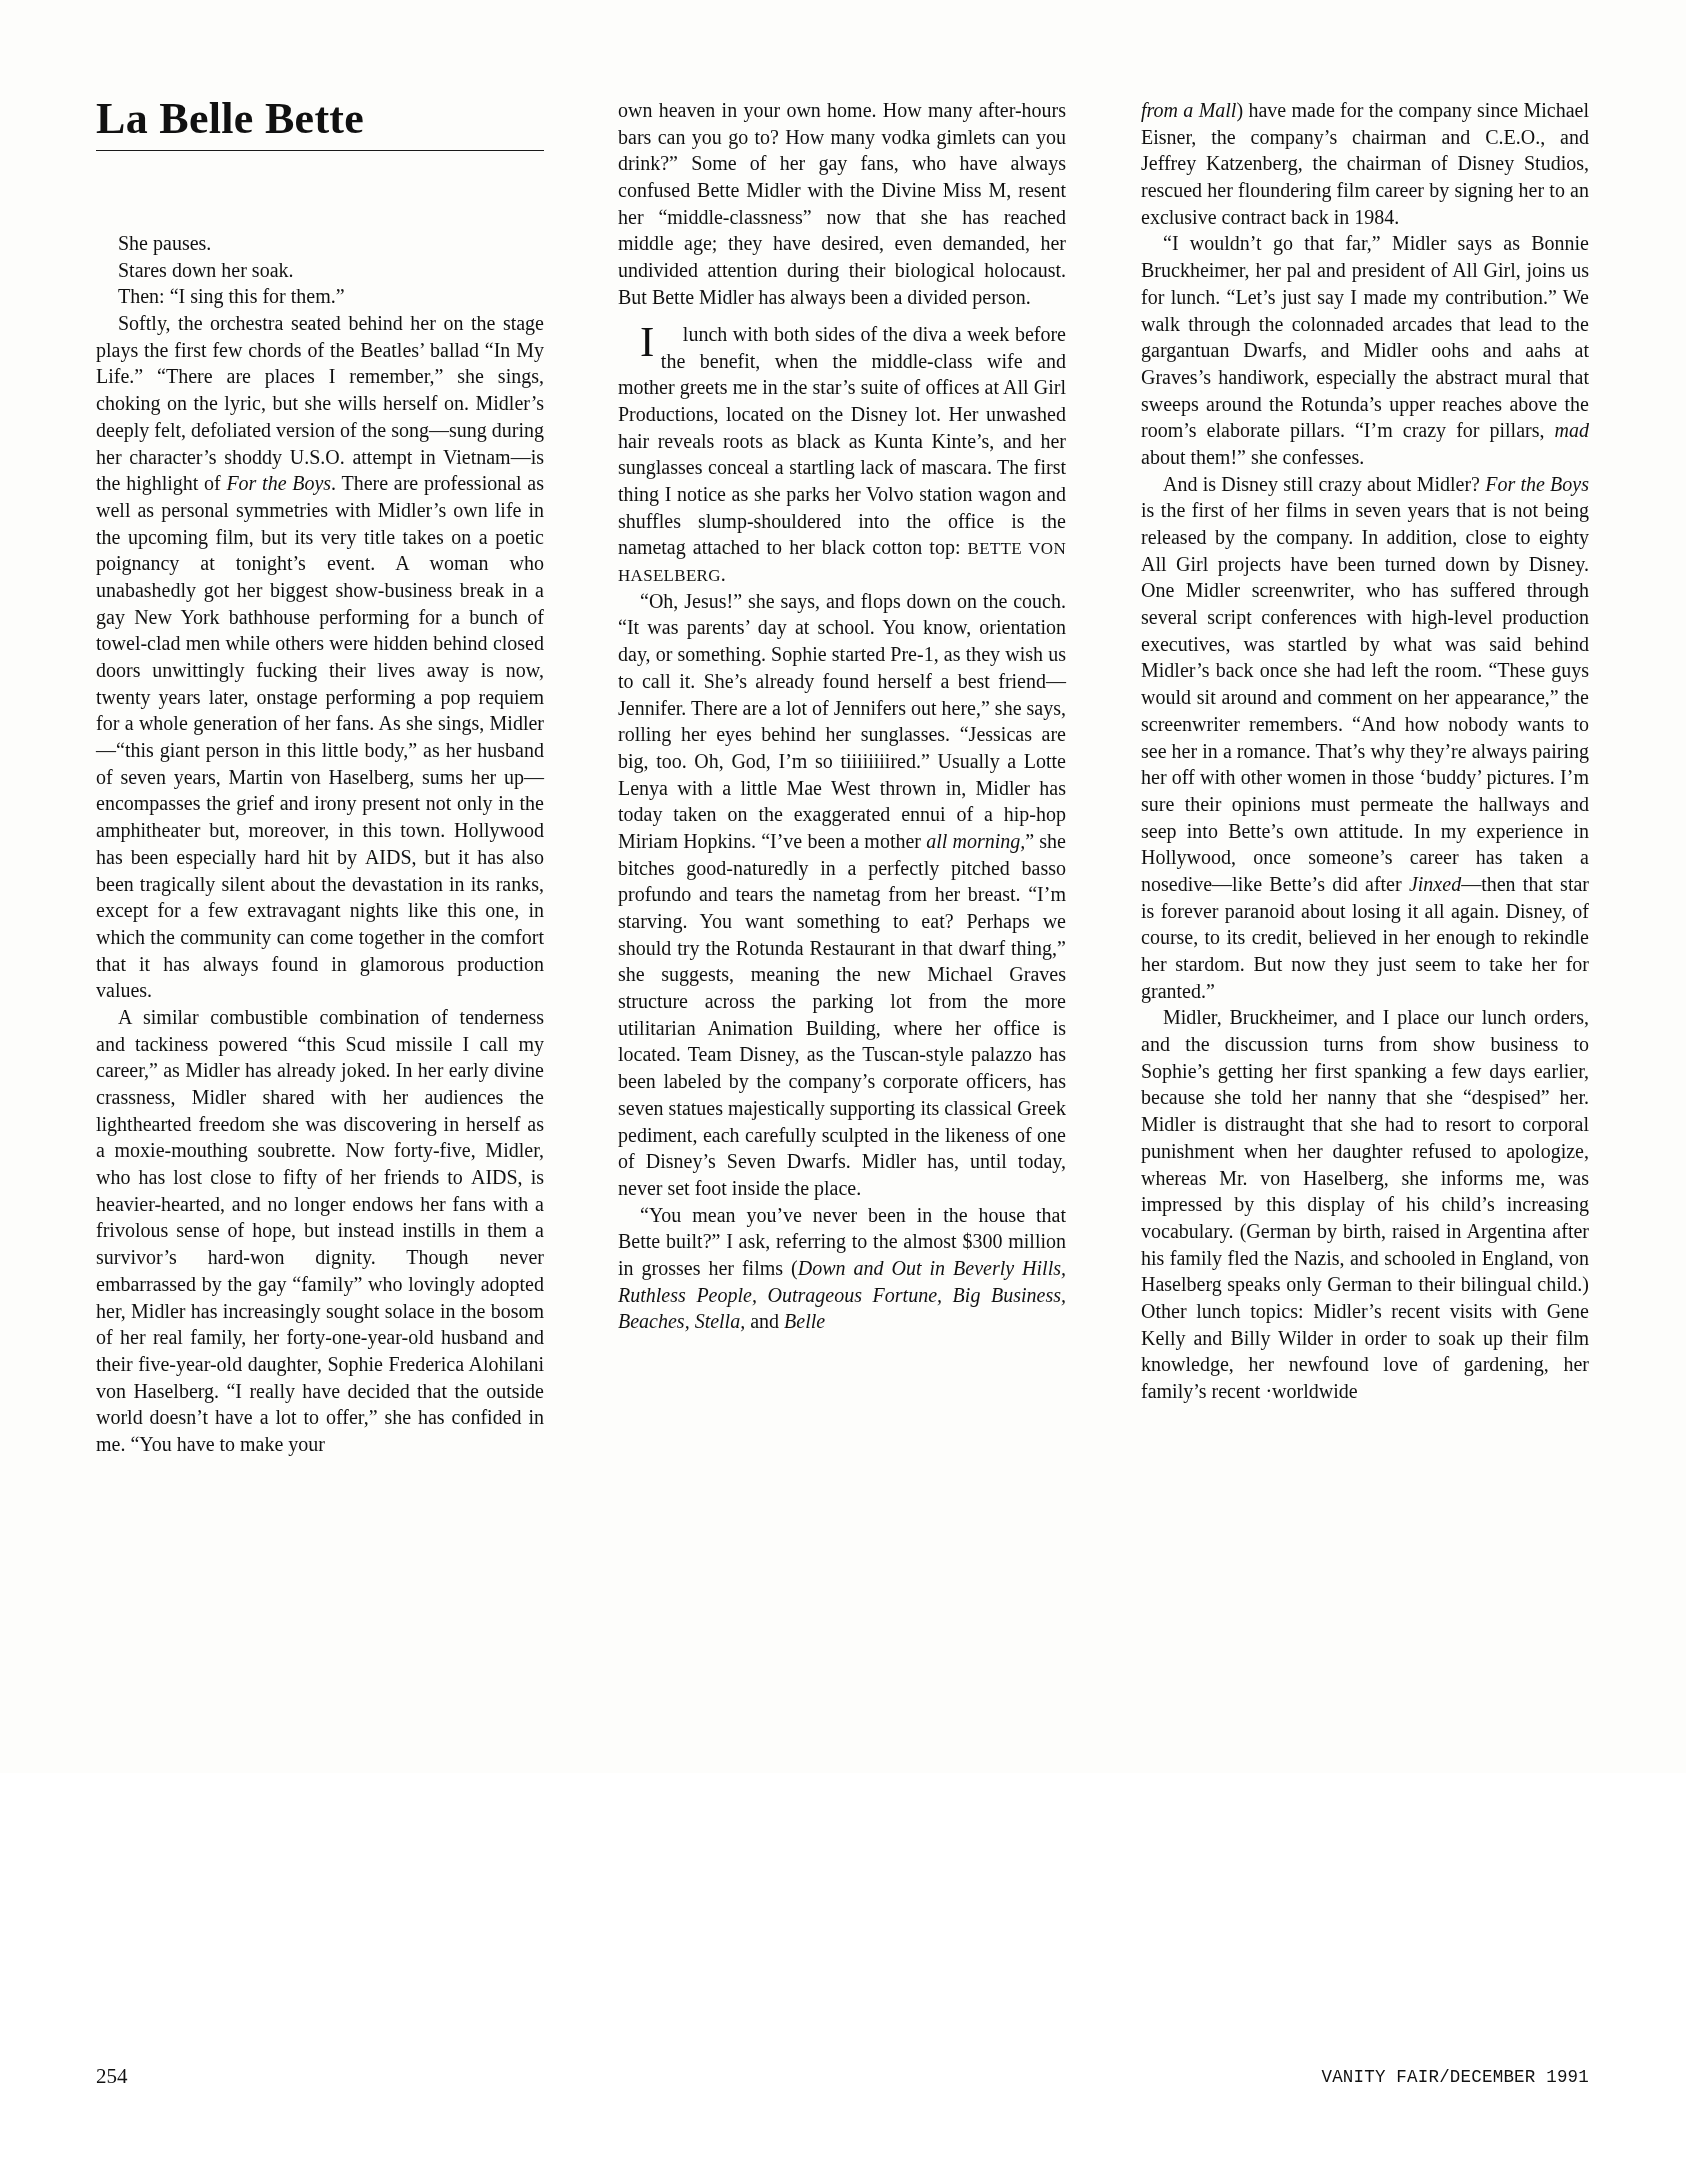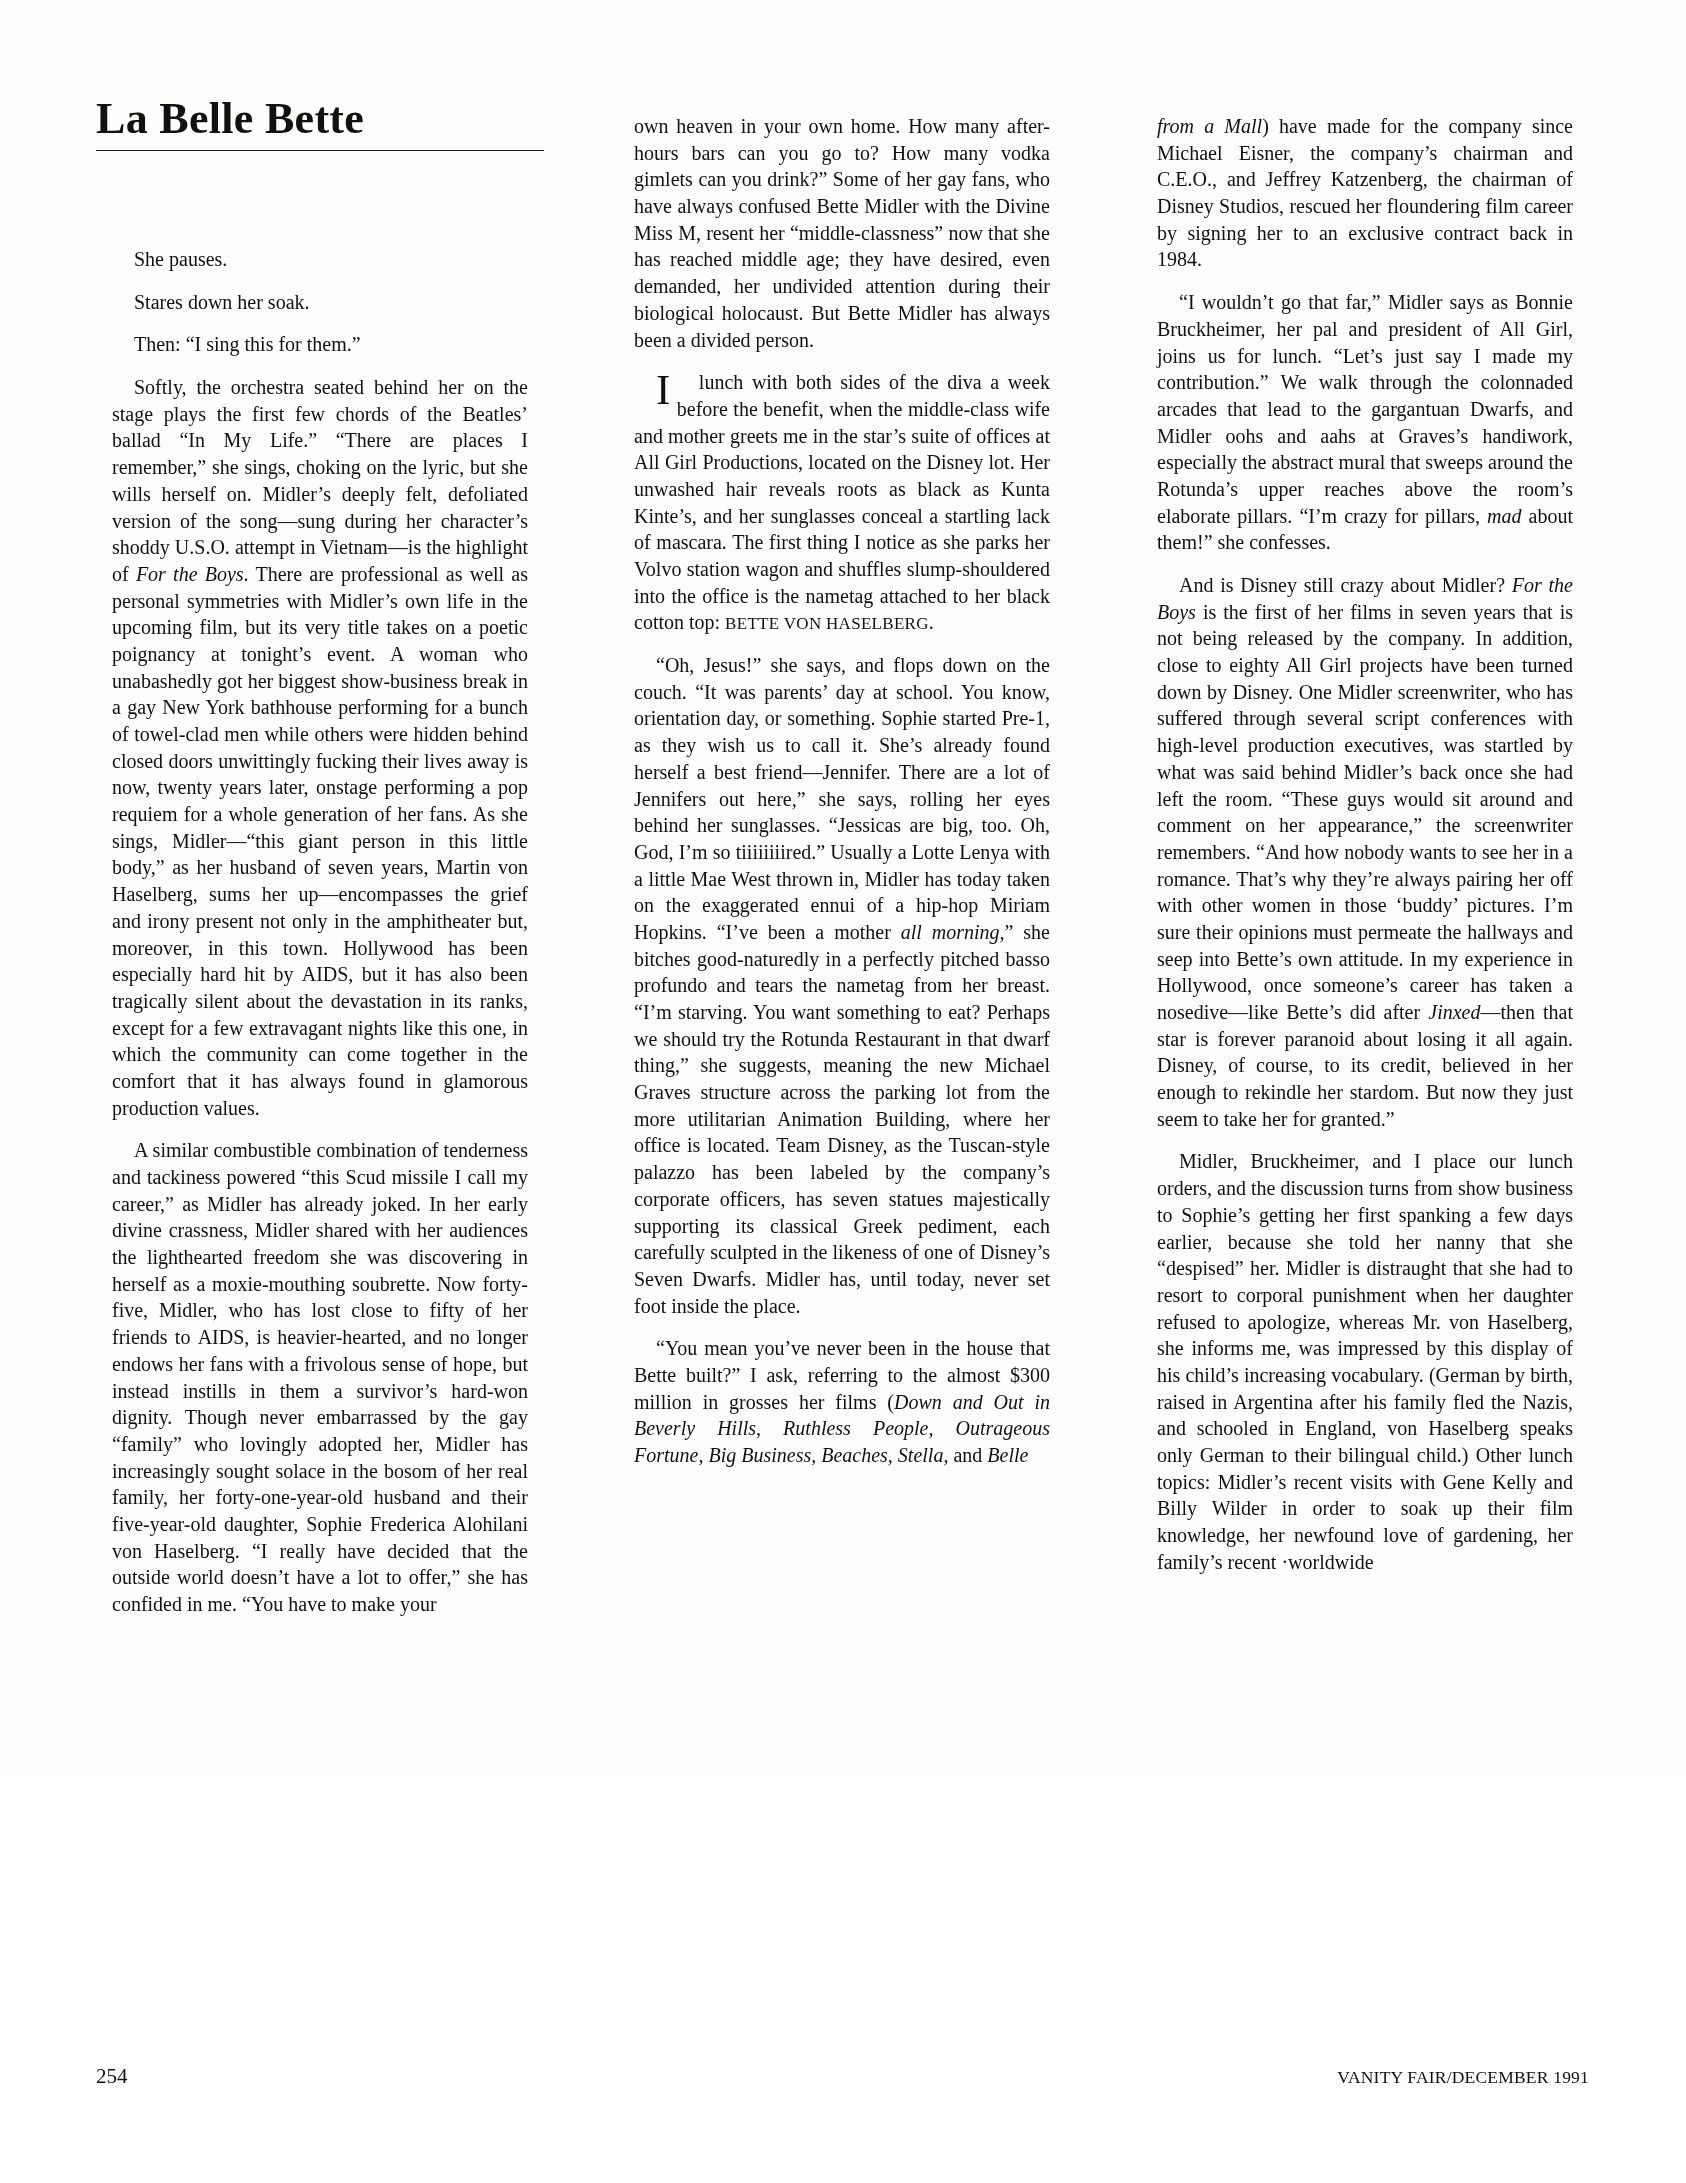--- a/index.html
+++ b/index.html
@@ -54,21 +54,21 @@
     position: absolute;
     top: 0;
     width: 448px;
     font-size: 20px;
     line-height: 1.335;
     text-align: justify;
     text-justify: inter-word;
     hyphens: manual;
   }
   .col p {
-    margin: 16px;
+    margin: 0;
     text-indent: 22px;
   }
   .col p.noindent {
     text-indent: 0;
   }
   #col1 { left: 0; top: 133px; width: 448px; }
   #col2 { left: 522px; top: 0px; width: 448px; }
   #col3 { left: 1045px; top: 0px; width: 448px; }
 
   .colhead-wrap {
@@ -107,21 +107,21 @@
     left: 0;
     top: 0;
     font-size: 21px;
   }
   .footer .pub {
     position: absolute;
     right: 0;
     top: 2.6px;
     font-size: 17.5px;
     letter-spacing: 0.2px;
-    font-family: Liberation Serif, serif;
+    font-family: Liberation Mono, monospace;
     font-weight: normal;
   }
   .sc {
     font-variant: small-caps;
   }
 </style>
 </head>
 <body>
 
 <div class="page">

